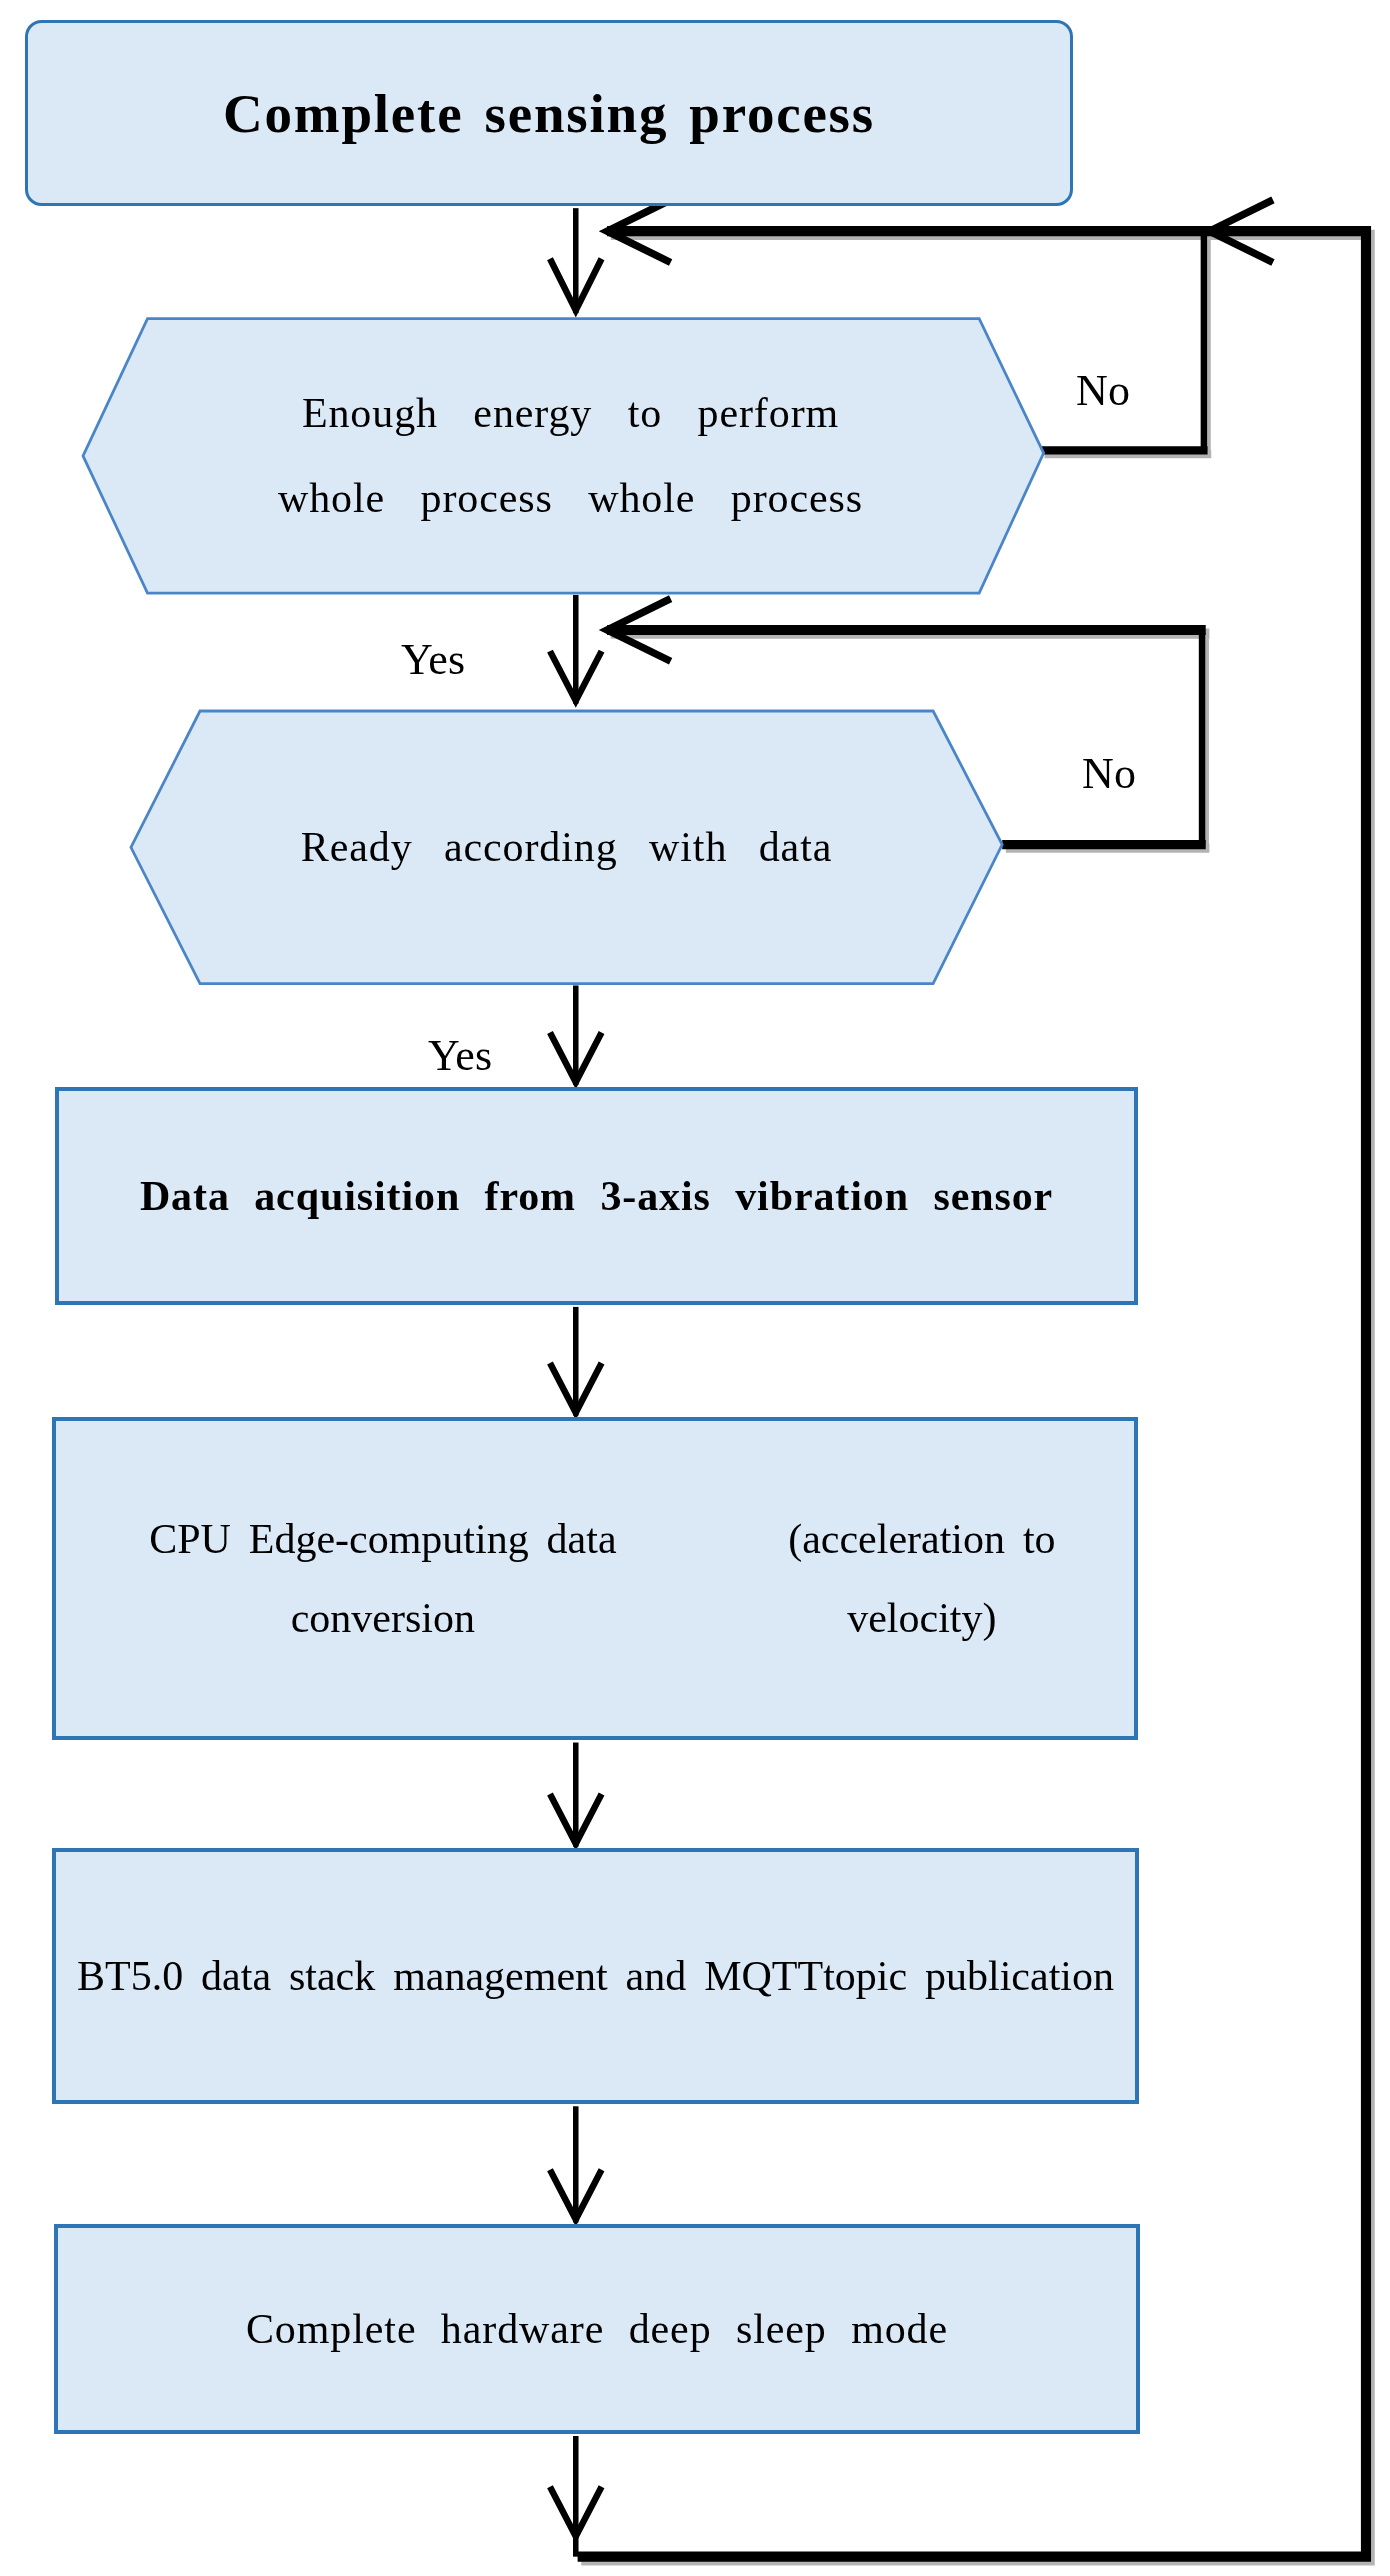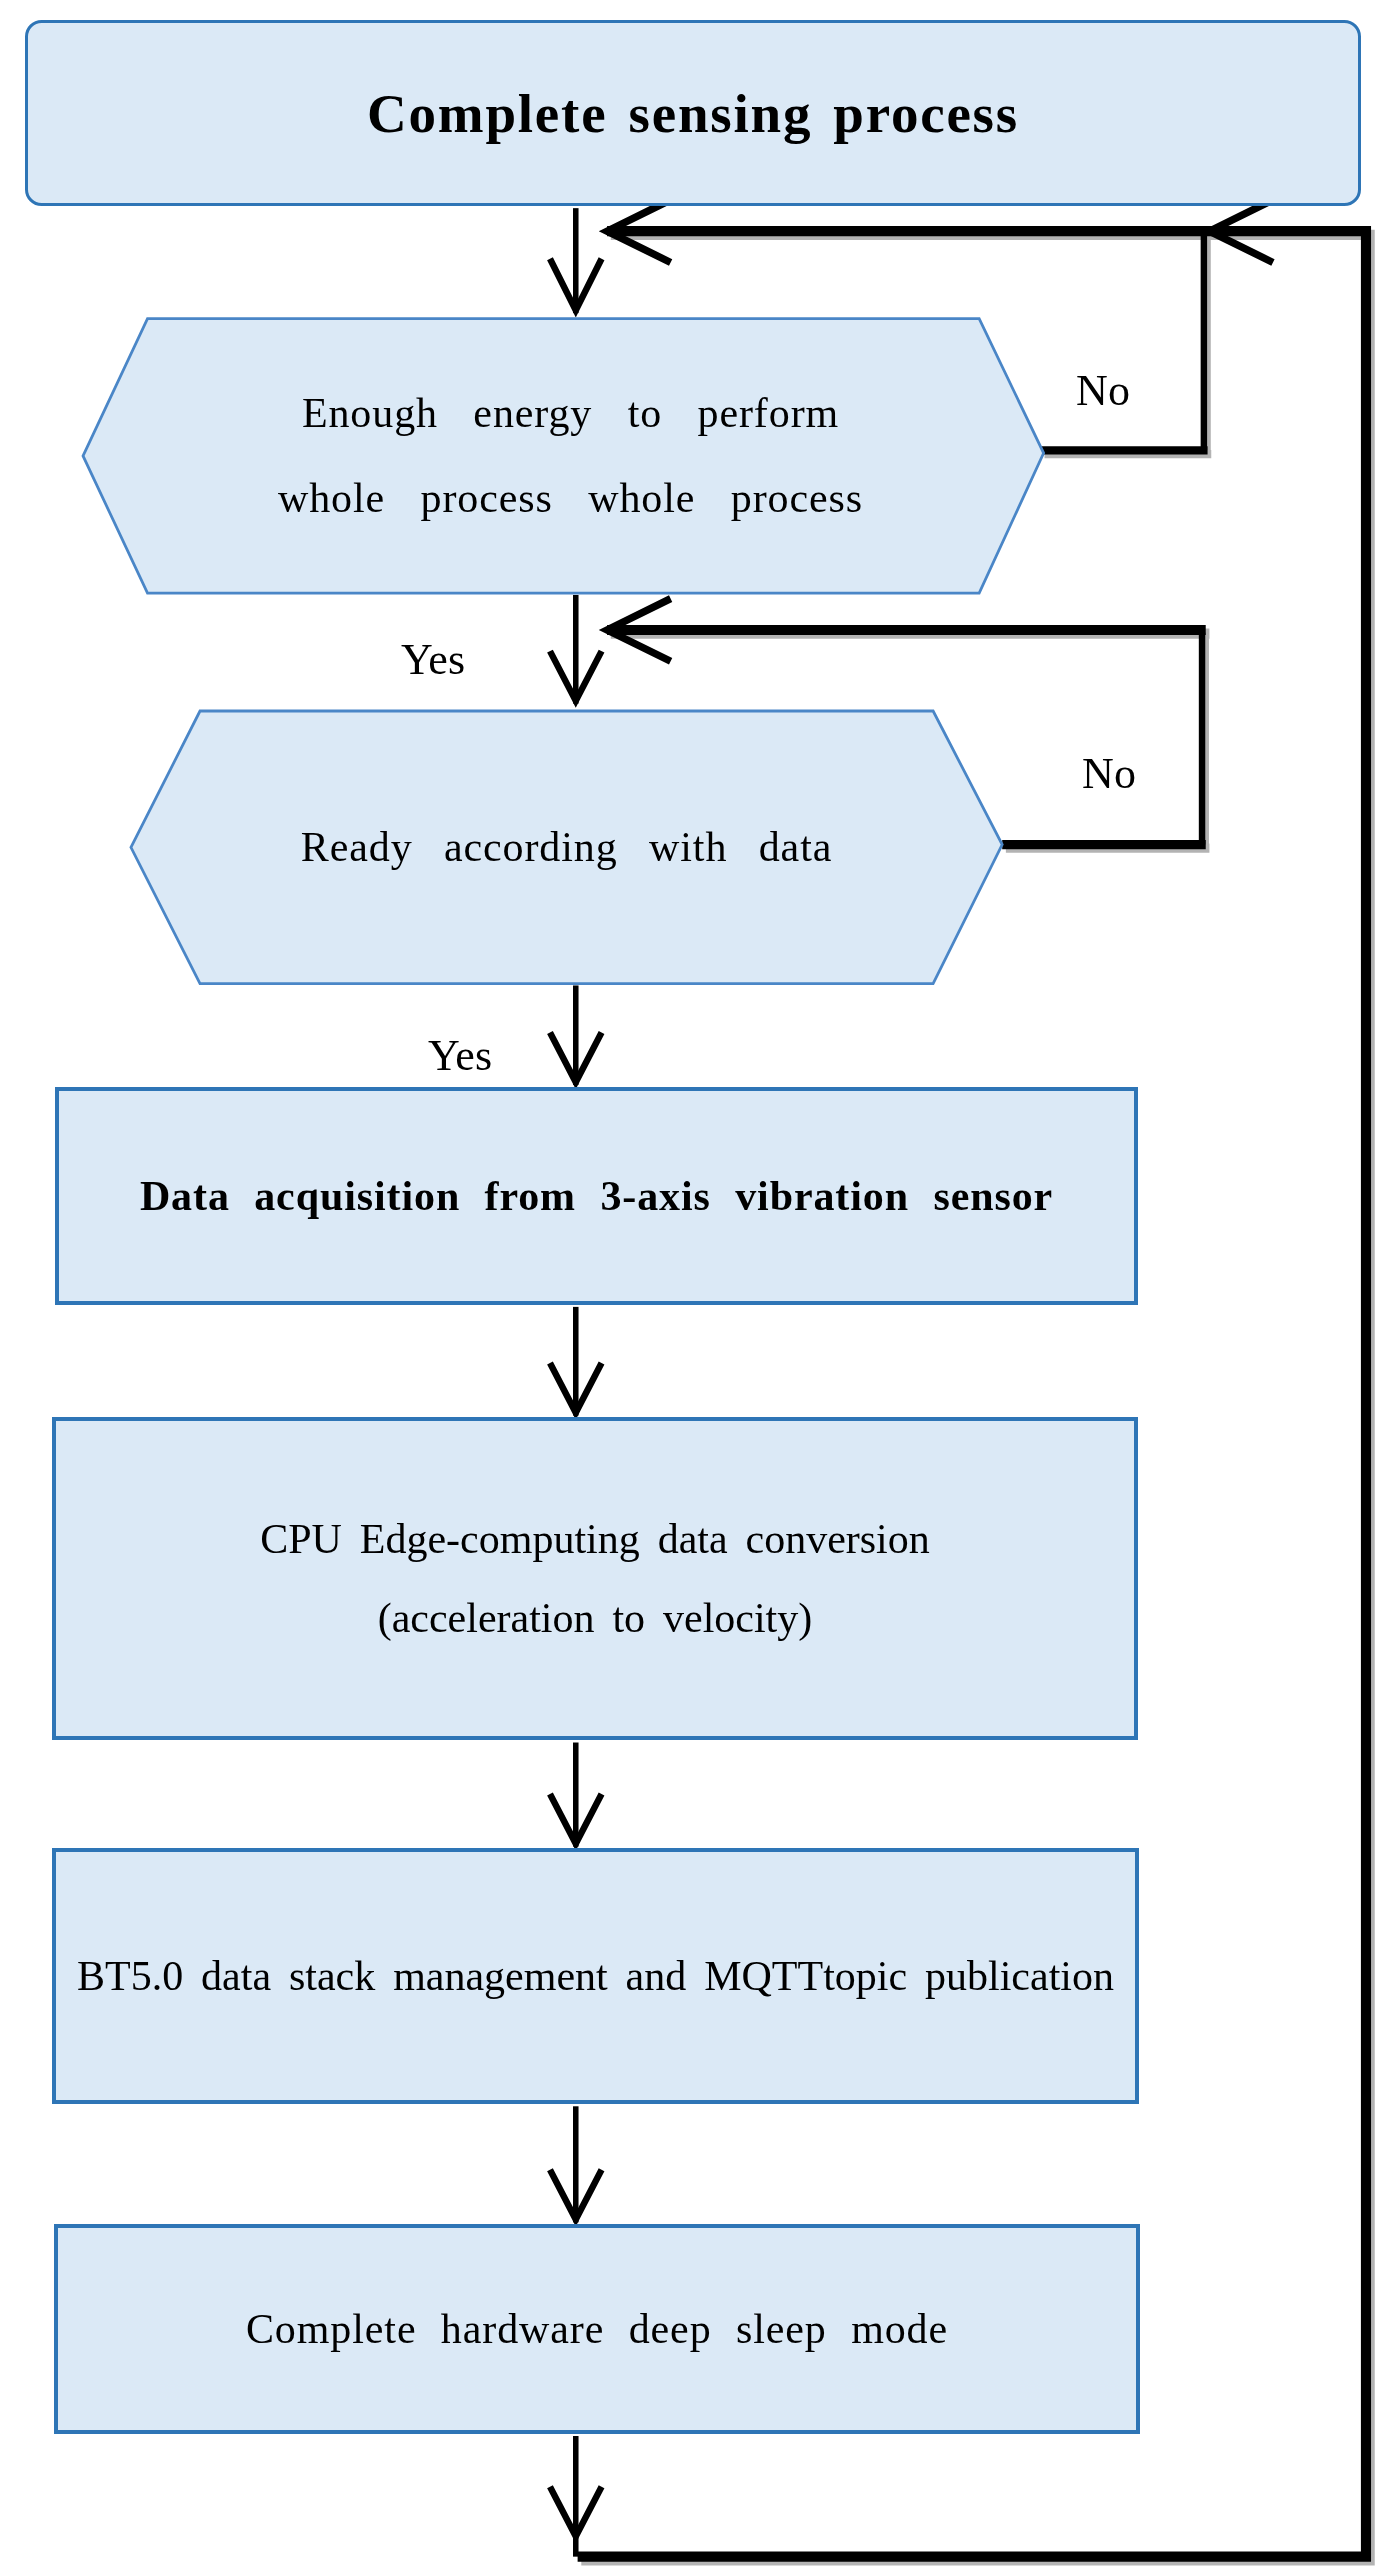--- a/index.html
+++ b/index.html
@@ -80,38 +80,38 @@
       <polyline class="wire" stroke-width="7" points="597,2356 625,2410 653,2356"></polyline>
 
       <path class="wire" stroke-width="6" d="M625,2645 V2776"></path>
       <polyline class="wire" stroke-width="7" points="597,2700 625,2754 653,2700"></polyline>
     </g>
 
     <polygon class="hex" points="90,495 160,346 1063,346 1133,492 1063,644 160,644"></polygon>
     <polygon class="hex" points="142,920 217,772 1013,772 1088,917 1013,1068 217,1068"></polygon>
   </svg>
 
-  <div class="node start" style="left:25px;top:20px;width:1336px;height:186px;">
+  <div class="node start" style="left:25px;top:20px;width:1048px;height:186px;">
     <span>Complete sensing process</span>
   </div>
 
   <div class="node clear hextext" style="left:90px;top:319px;width:961px;height:274px;flex-direction:column;">
     <div>Enough energy to perform</div>
     <div>whole process whole process</div>
   </div>
 
   <div class="node clear hextext2" style="left:131px;top:711px;width:871px;height:273px;">
     <span>Ready according with data</span>
   </div>
 
   <div class="node sp1" style="left:55px;top:1087px;width:1083px;height:218px;font-weight:bold;">
     <span>Data acquisition from 3-axis vibration sensor</span>
   </div>
 
-  <div class="node sp2" style="left:52px;top:1417px;width:1086px;height:323px;flex-direction:column;">
+  <div class="node sp2" style="left:52px;top:1417px;width:1086px;height:323px;flex-direction:row;">
     <div>CPU Edge-computing data conversion</div>
     <div>(acceleration to velocity)</div>
   </div>
 
   <div class="node sp2" style="left:52px;top:1848px;width:1087px;height:256px;flex-direction:row;">
     <div>BT5.0 data stack management and MQTT</div>
     <div>topic publication</div>
   </div>
 
   <div class="node sp1" style="left:54px;top:2224px;width:1086px;height:210px;">

